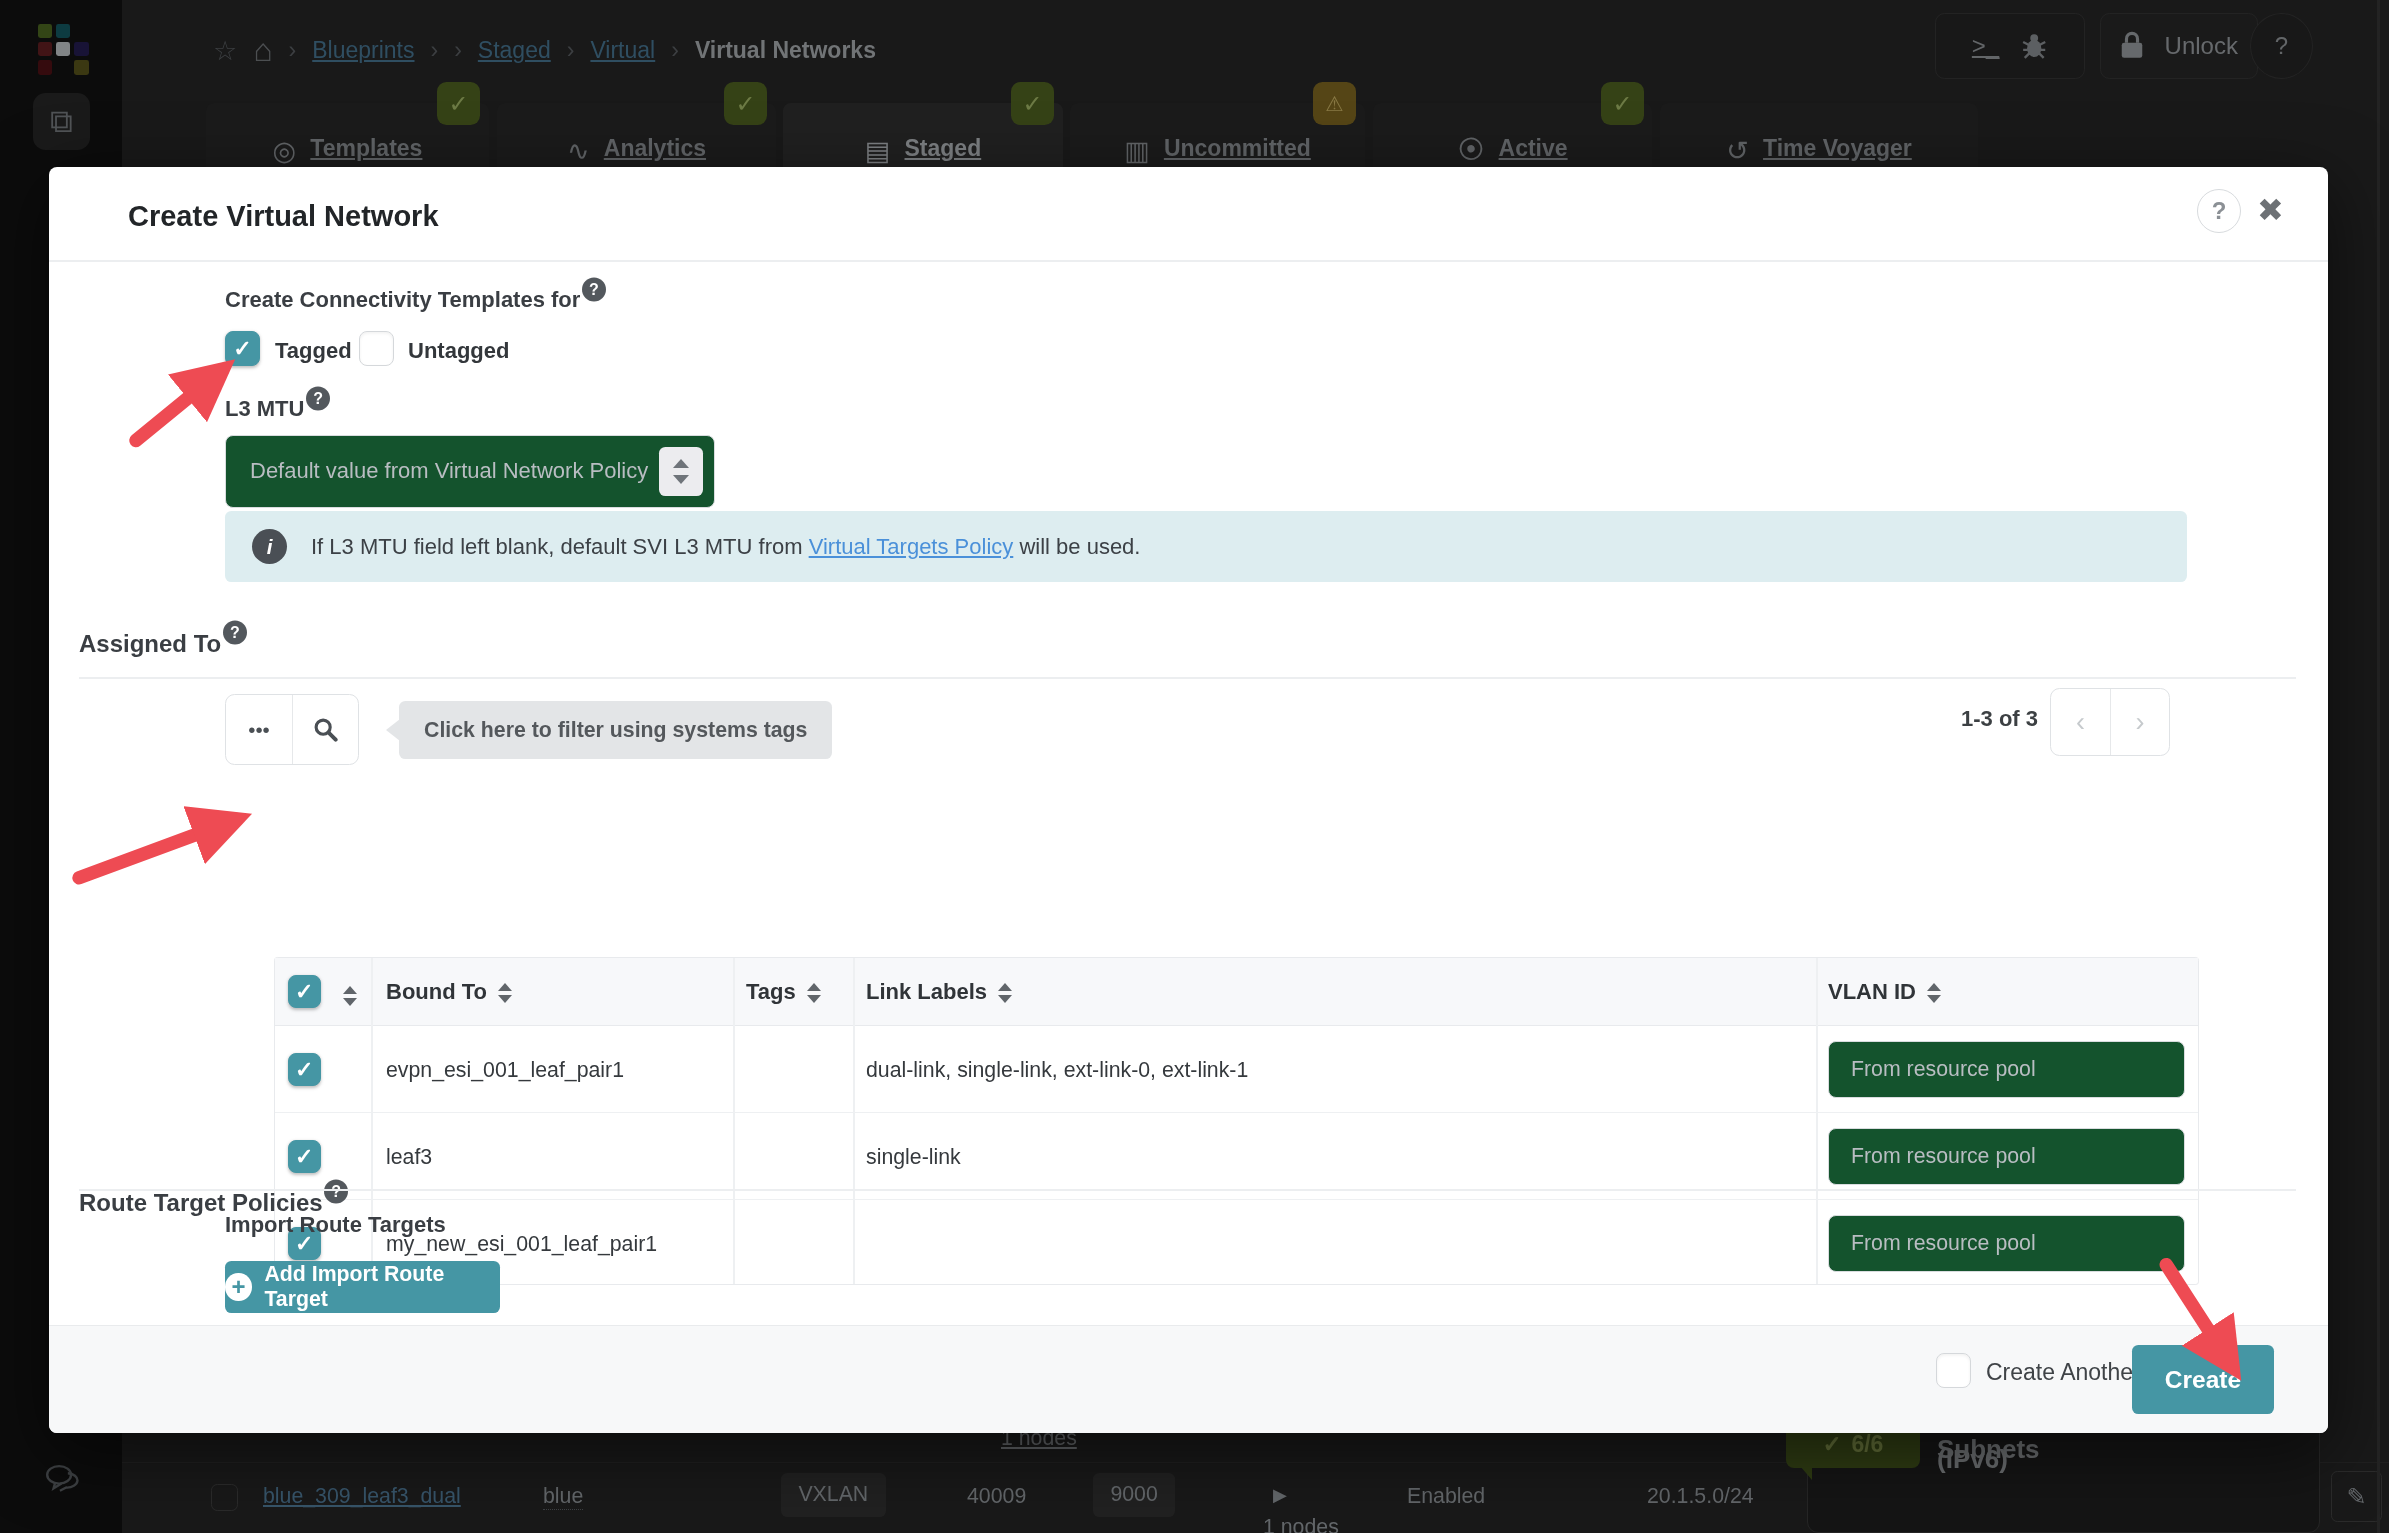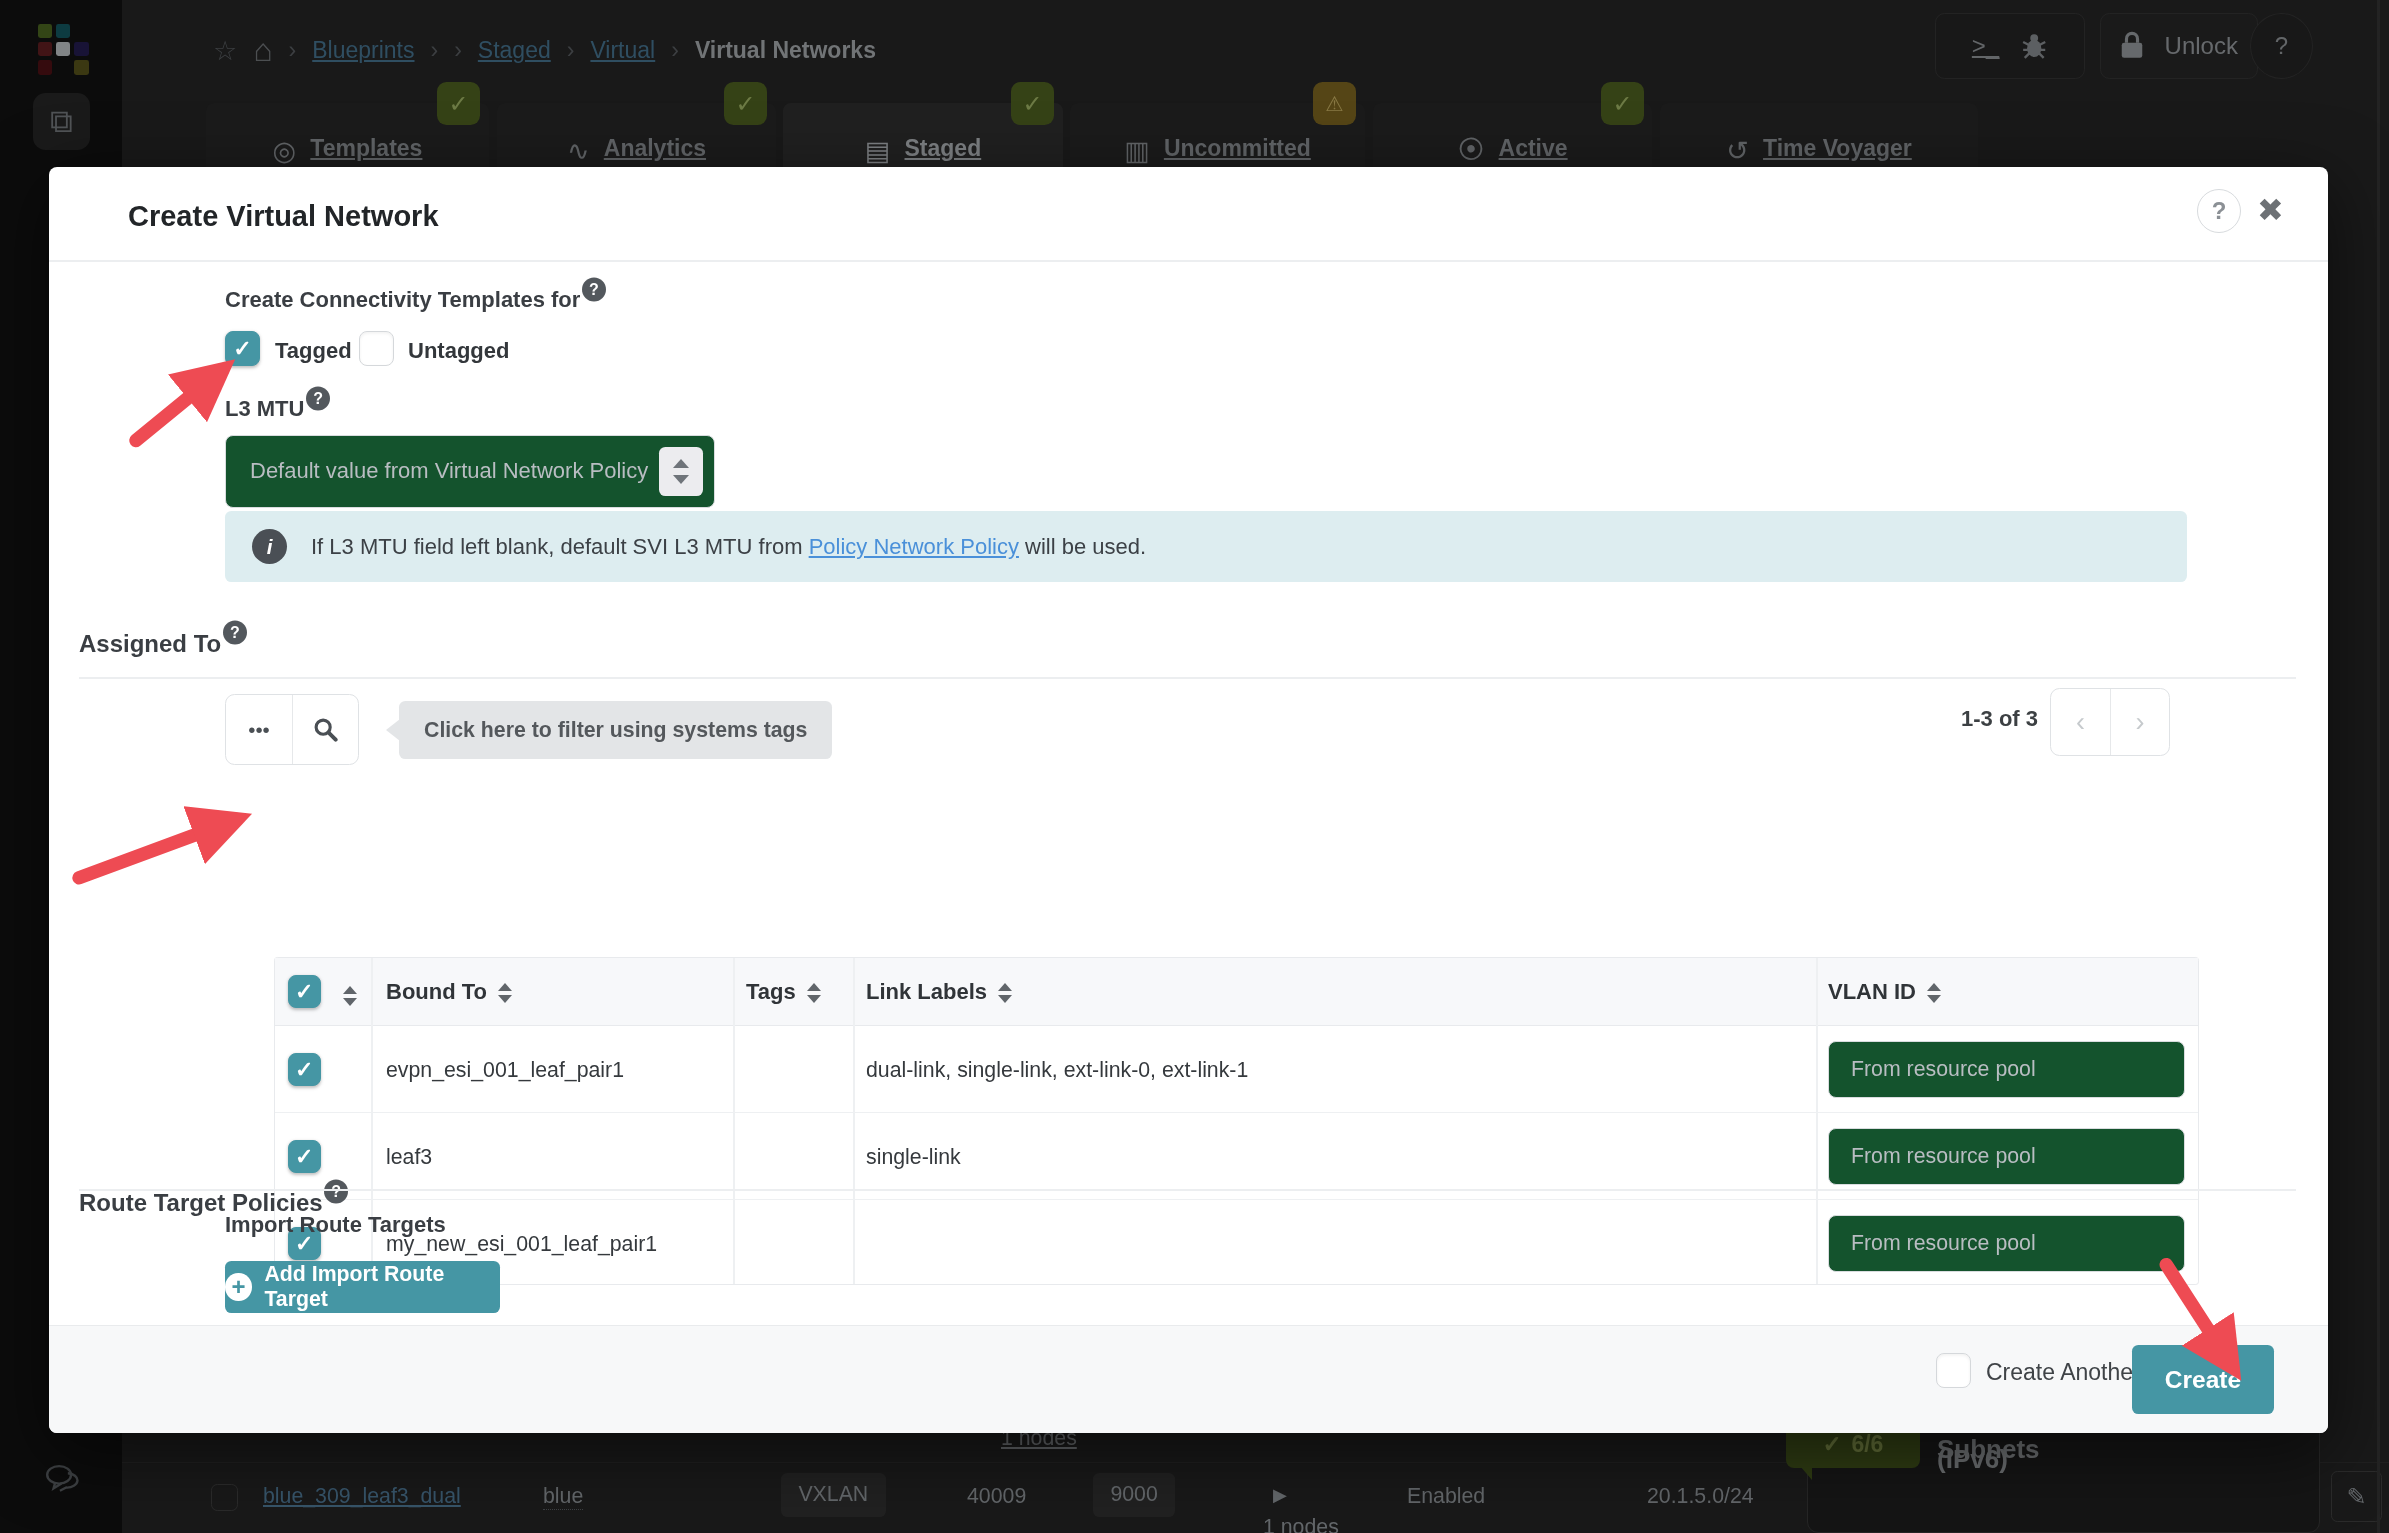--- a/index.html
+++ b/index.html
@@ -304,21 +304,21 @@
           <i class="dn"></i>
         </div>
     </div>
 
     <div class="banner" style="left:176px; top:344px; width:1962px; height:71px;">
       <span class="info-ic">
           <span>i</span>
         </span>
       <span>
         <span>If L3 MTU field left blank, default SVI L3 MTU from</span>
-        <a>Policy Network Policy</a>
+        <a>Virtual Targets Policy</a>
         <span>will be used.</span>
       </span>
     </div>
 
     <div class="sec-label" style="left:30px; top:463px; font-size:24px;">
       <span>Assigned To</span><span class="qsup">?</span>
     </div>
     <div class="hline" style="left:30px; width:2217px; top:510px;"></div>
 
     <div class="btn-group" style="left:176px; top:527px; height:71px;">

